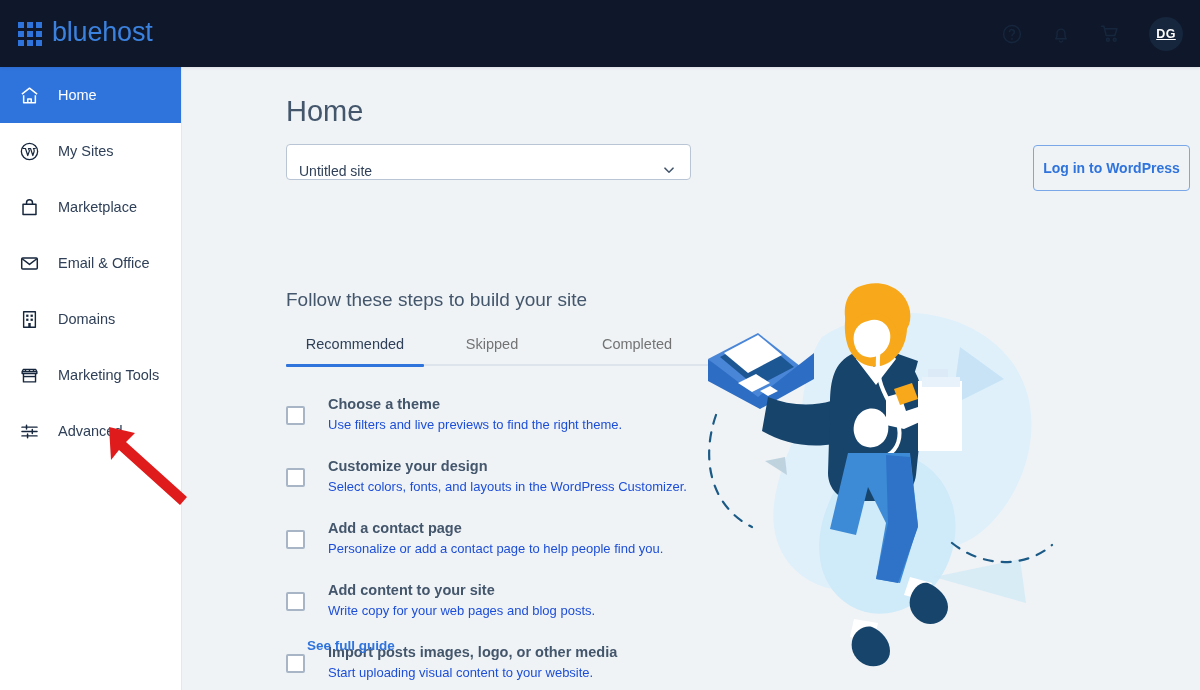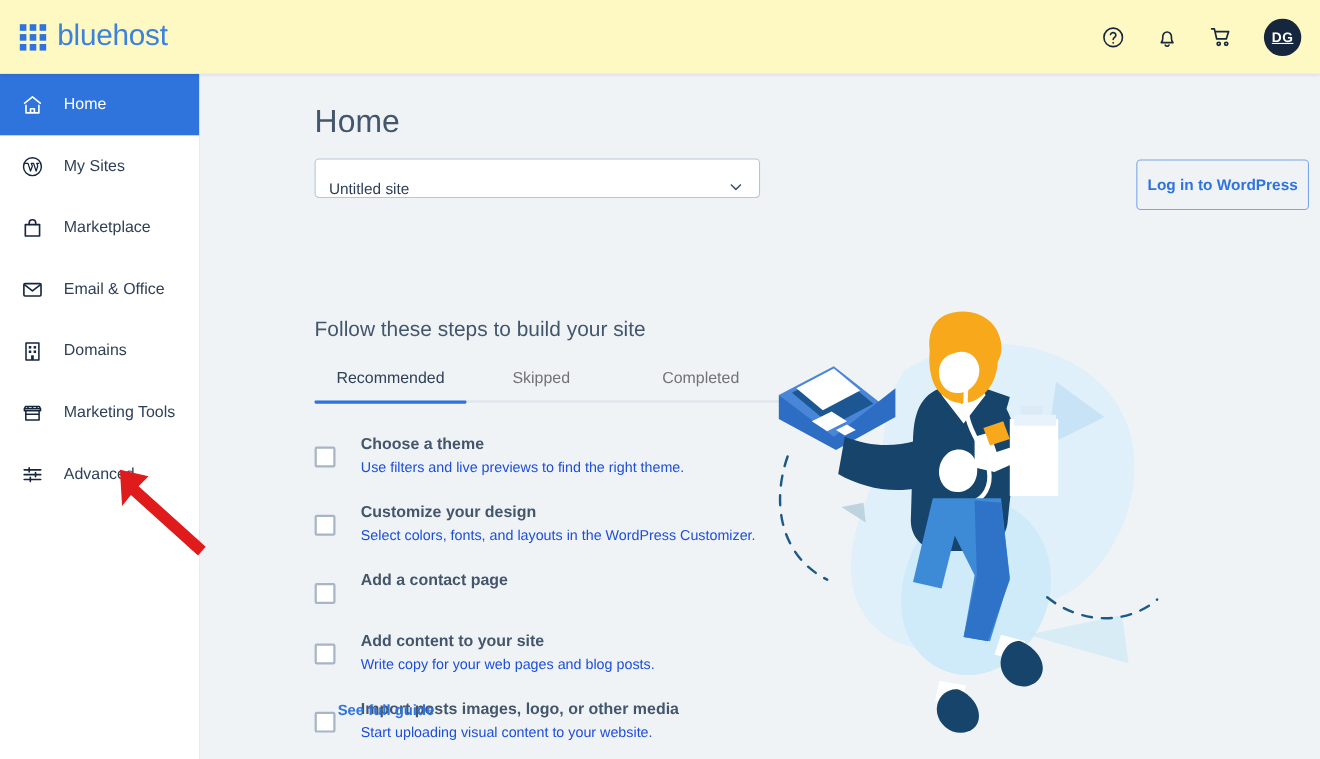--- a/index.html
+++ b/index.html
@@ -11,21 +11,21 @@
     font-family: "Liberation Sans", sans-serif;
     background: #eff3f6;
   }
 
   
   .header {
     position: absolute;
     top: 0; left: 0;
     width: 1200px;
     height: 67px;
-    background: #fef9c3;
+    background: #0f172a;
     display: flex;
     align-items: center;
     box-shadow: 0 1px 3px rgba(16,38,60,0.10);
     z-index: 30;
   }
   .brand {
     display: flex;
     align-items: center;
     margin-left: 18px;
     gap: 10px;
@@ -373,20 +373,21 @@
       <span class="check-text">
         <span class="check-title">Customize your design</span>
         <span class="check-desc">Select colors, fonts, and layouts in the WordPress Customizer.</span>
       </span>
     </div>
 
     <div class="check-row">
       <span class="checkbox"></span>
       <span class="check-text">
         <span class="check-title">Add a contact page</span>
+        <span class="check-desc">Personalize or add a contact page to help people find you.</span>
       </span>
     </div>
 
     <div class="check-row">
       <span class="checkbox"></span>
       <span class="check-text">
         <span class="check-title">Add content to your site</span>
         <span class="check-desc">Write copy for your web pages and blog posts.</span>
       </span>
     </div>

